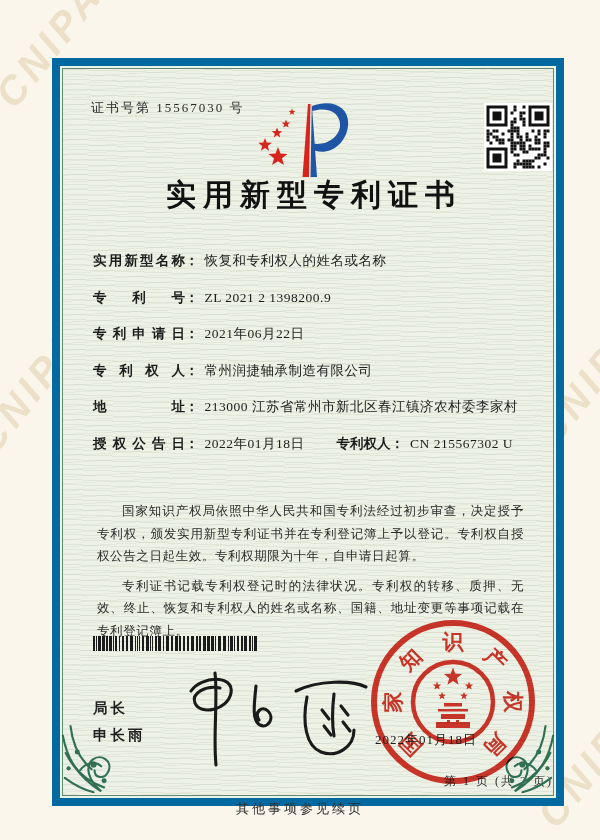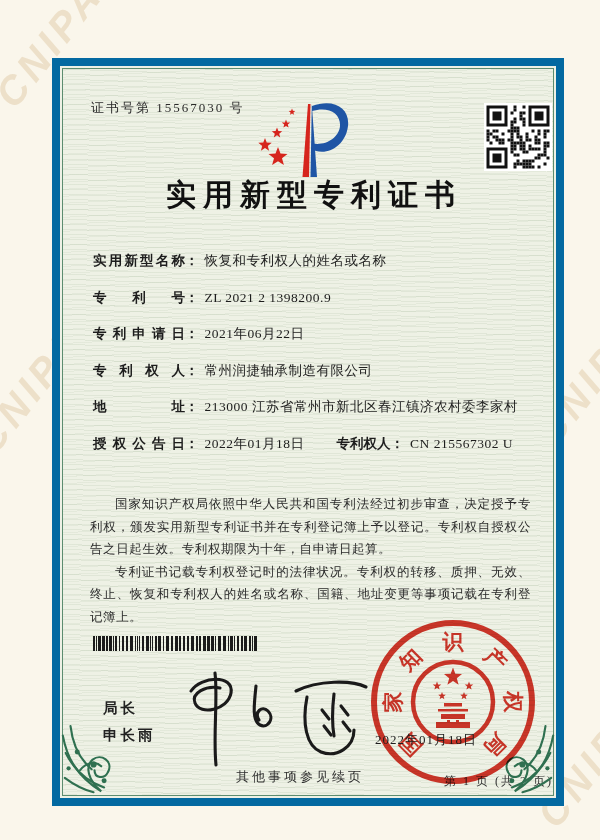--- a/index.html
+++ b/index.html
@@ -59,46 +59,46 @@
   .f-colon{font-weight:600;margin-right:6px;}
   .f-value{letter-spacing:.5px;}
   .grant-right{margin-left:32px;}
   .grant-right .f-label2{font-weight:600;}
 
   .paras{
     position:absolute;left:27px;top:424px;width:441px;
     font-size:12.5px;line-height:22.5px;text-align:justify;color:#2b2b2b;
     letter-spacing:.6px;
   }
-  .paras p{margin:0;text-indent:2em;}
+  .paras p{margin:7px;text-indent:2em;}
 
   .barcode{position:absolute;left:30px;top:567px;width:168px;height:15px;}
 
   .signer{
-    position:absolute;left:40px;top:626px;
+    position:absolute;left:30px;top:626px;
     font-family:"Liberation Sans","DejaVu Sans",sans-serif;
     font-size:14.5px;font-weight:600;letter-spacing:3px;line-height:27px;color:#222;
   }
   .signature{position:absolute;left:92px;top:592px;width:240px;height:112px;z-index:4;}
 
   .seal{
     position:absolute;left:305px;top:548px;width:170px;height:170px;
     opacity:.93;mix-blend-mode:multiply;z-index:3;
   }
   .seal-date{
     position:absolute;left:312px;top:662px;z-index:5;
     font-size:13px;letter-spacing:1px;color:#1c1c1c;
   }
 
   .page-num{
     position:absolute;left:0;bottom:5px;width:100%;text-align:right;
     font-size:12px;letter-spacing:2px;color:#333;
   }
   .cont-note{
-    position:absolute;left:0;top:768px;width:600px;text-align:center;
+    position:absolute;left:0;top:800px;width:600px;text-align:center;
     font-size:13px;letter-spacing:3px;color:#2e2e2e;z-index:1;
   }
 </style>
 </head>
 <body>
 
 <div class="wm wm-a">CNIPA</div>
 <div class="wm wm-b">CNIPA</div>
 <div class="wm wm-c">CNIPA</div>
 <div class="wm wm-d">CNIPA</div>

